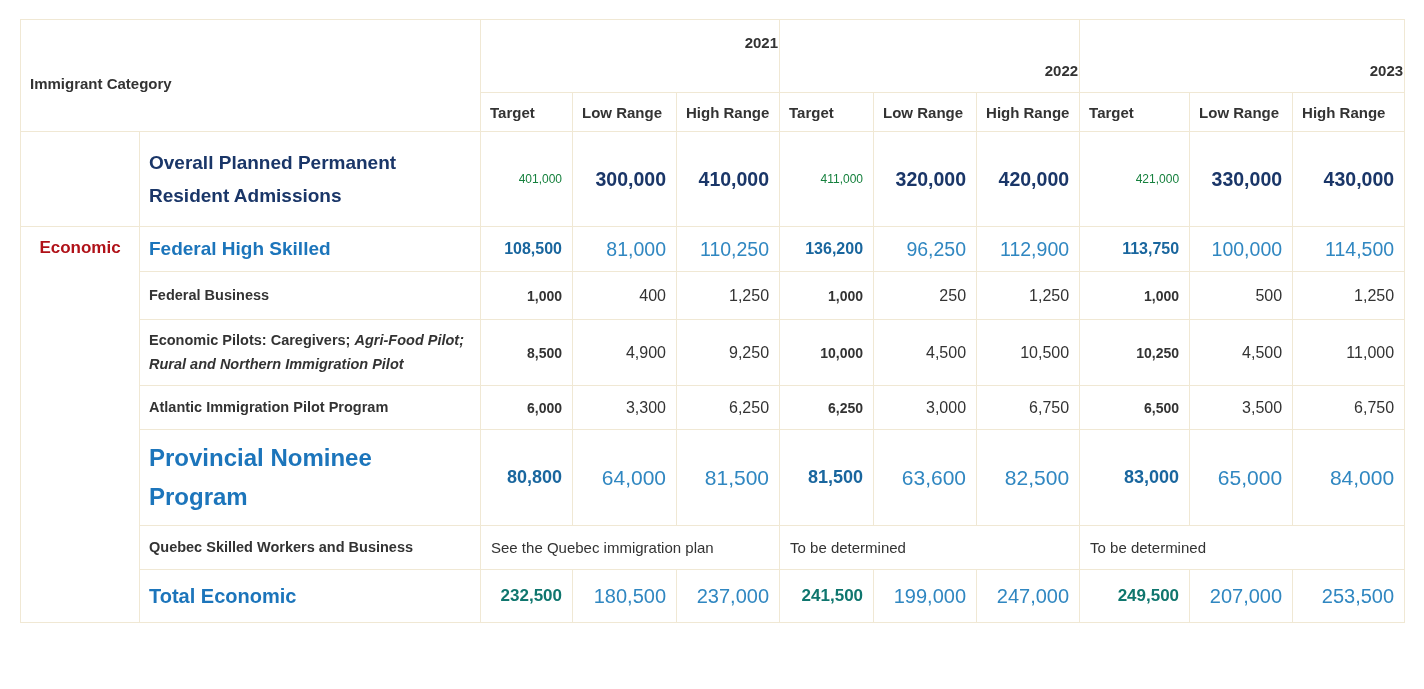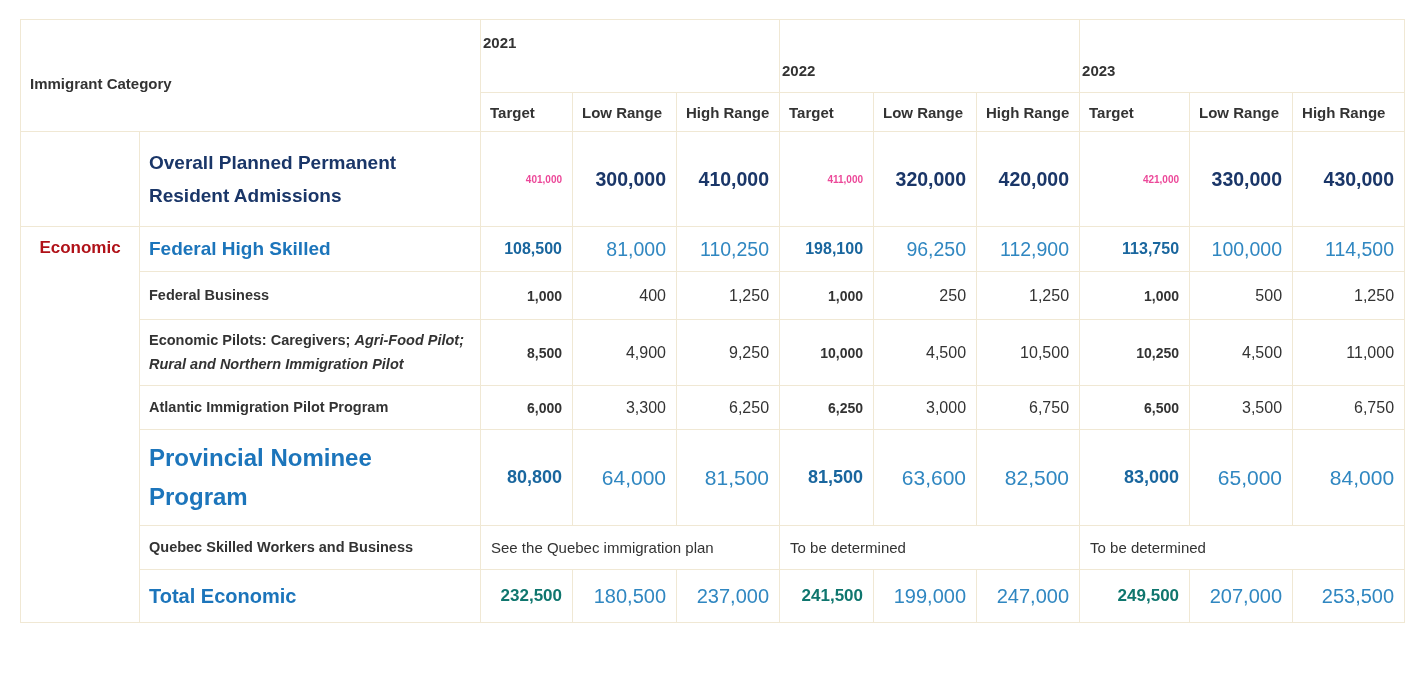--- a/index.html
+++ b/index.html
@@ -29,21 +29,21 @@
   th, td {
     border: 1px solid #f0e8d4;
     font-weight: normal;
     overflow: hidden;
   }
 
   
   tr.hrow1 { height: 73px; }
   tr.hrow2 { height: 39px; }
   th.cat   { text-align: left; vertical-align: middle; padding: 16px 0 0 9px; font-weight: bold; font-size: 15px; }
-  th.year  { text-align: left; font-weight: bold; font-size: 15px; padding-left: 2px; }
+  th.year  { text-align: right; font-weight: bold; font-size: 15px; padding-left: 9px; }
   th.year.v-top    { vertical-align: top; padding-top: 14px; }
   th.year.v-bottom { vertical-align: bottom; padding-bottom: 13px; }
   th.sub   { text-align: left; vertical-align: middle; font-weight: bold; font-size: 15px; padding-left: 9px; }
 
   
   tr.r-overall  { height: 95px; margin-left: 22px; }
   tr.r-fhs      { height: 45px; border-radius: 19px; }
   tr.r-fedbiz   { height: 48px; }
   tr.r-pilots   { height: 66px; }
   tr.r-atlantic { height: 44px; }
@@ -60,21 +60,21 @@
     font-weight: bold;
     font-size: 17px;
     text-align: center;
     vertical-align: top;
     padding-top: 11px;
   }
 
   
   .navy-lbl { color: #1a3668; font-weight: bold; font-size: 19px; line-height: 1.75; }
   .navy-wrap { display: inline-block; max-width: 300px; }
-  .navy-t { color: #ec4899; font-weight: bold; font-size: 10px; }
+  .navy-t { color: #15803d; font-weight: normal; font-size: 12px; }
   .navy-r { color: #1a3668; font-weight: bold; font-size: 19.5px; }
 
   
   .blue-lbl { color: #1c75bb; font-weight: bold; font-size: 19px; }
   .blue-t { color: #19669e; font-weight: bold; font-size: 16px; }
   .blue-r { color: #3087c1; font-size: 19.5px; }
 
   .pnp-lbl { color: #1c75bb; font-weight: bold; font-size: 24px; line-height: 1.6; }
   .pnp-wrap { display: inline-block; max-width: 270px; }
   .pnp-t { color: #19669e; font-weight: bold; font-size: 18px; }
@@ -147,21 +147,21 @@
         <td class="num navy-r">330,000</td>
         <td class="num navy-r">430,000</td>
       </tr>
 
       <tr class="r-fhs">
         <td class="group" rowspan="7">Economic</td>
         <td class="lbl blue-lbl">Federal High Skilled</td>
         <td class="num blue-t">108,500</td>
         <td class="num blue-r">81,000</td>
         <td class="num blue-r">110,250</td>
-        <td class="num blue-t">198,100</td>
+        <td class="num blue-t">136,200</td>
         <td class="num blue-r">96,250</td>
         <td class="num blue-r">112,900</td>
         <td class="num blue-t">113,750</td>
         <td class="num blue-r">100,000</td>
         <td class="num blue-r">114,500</td>
       </tr>
 
       <tr class="r-fedbiz">
         <td class="lbl plain-lbl">Federal Business</td>
         <td class="num plain-t">1,000</td>

